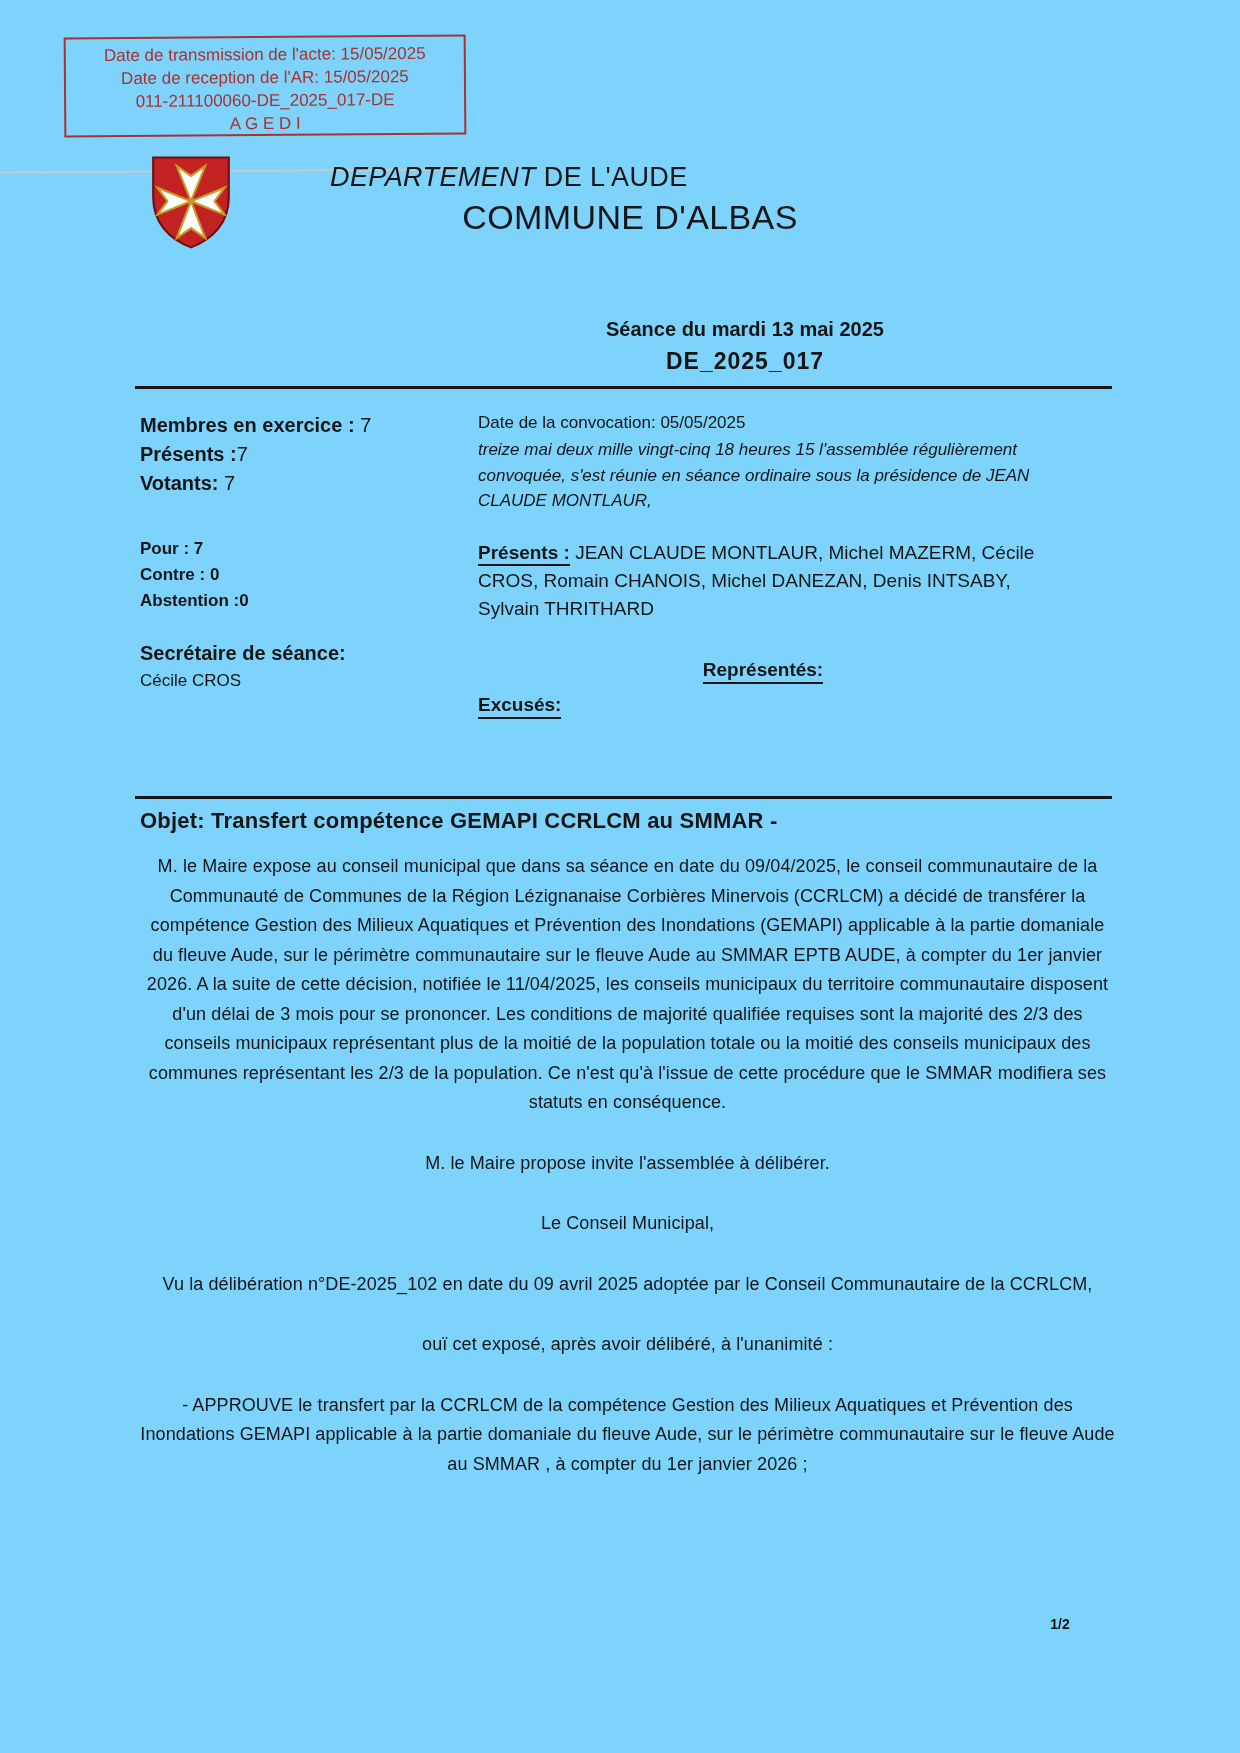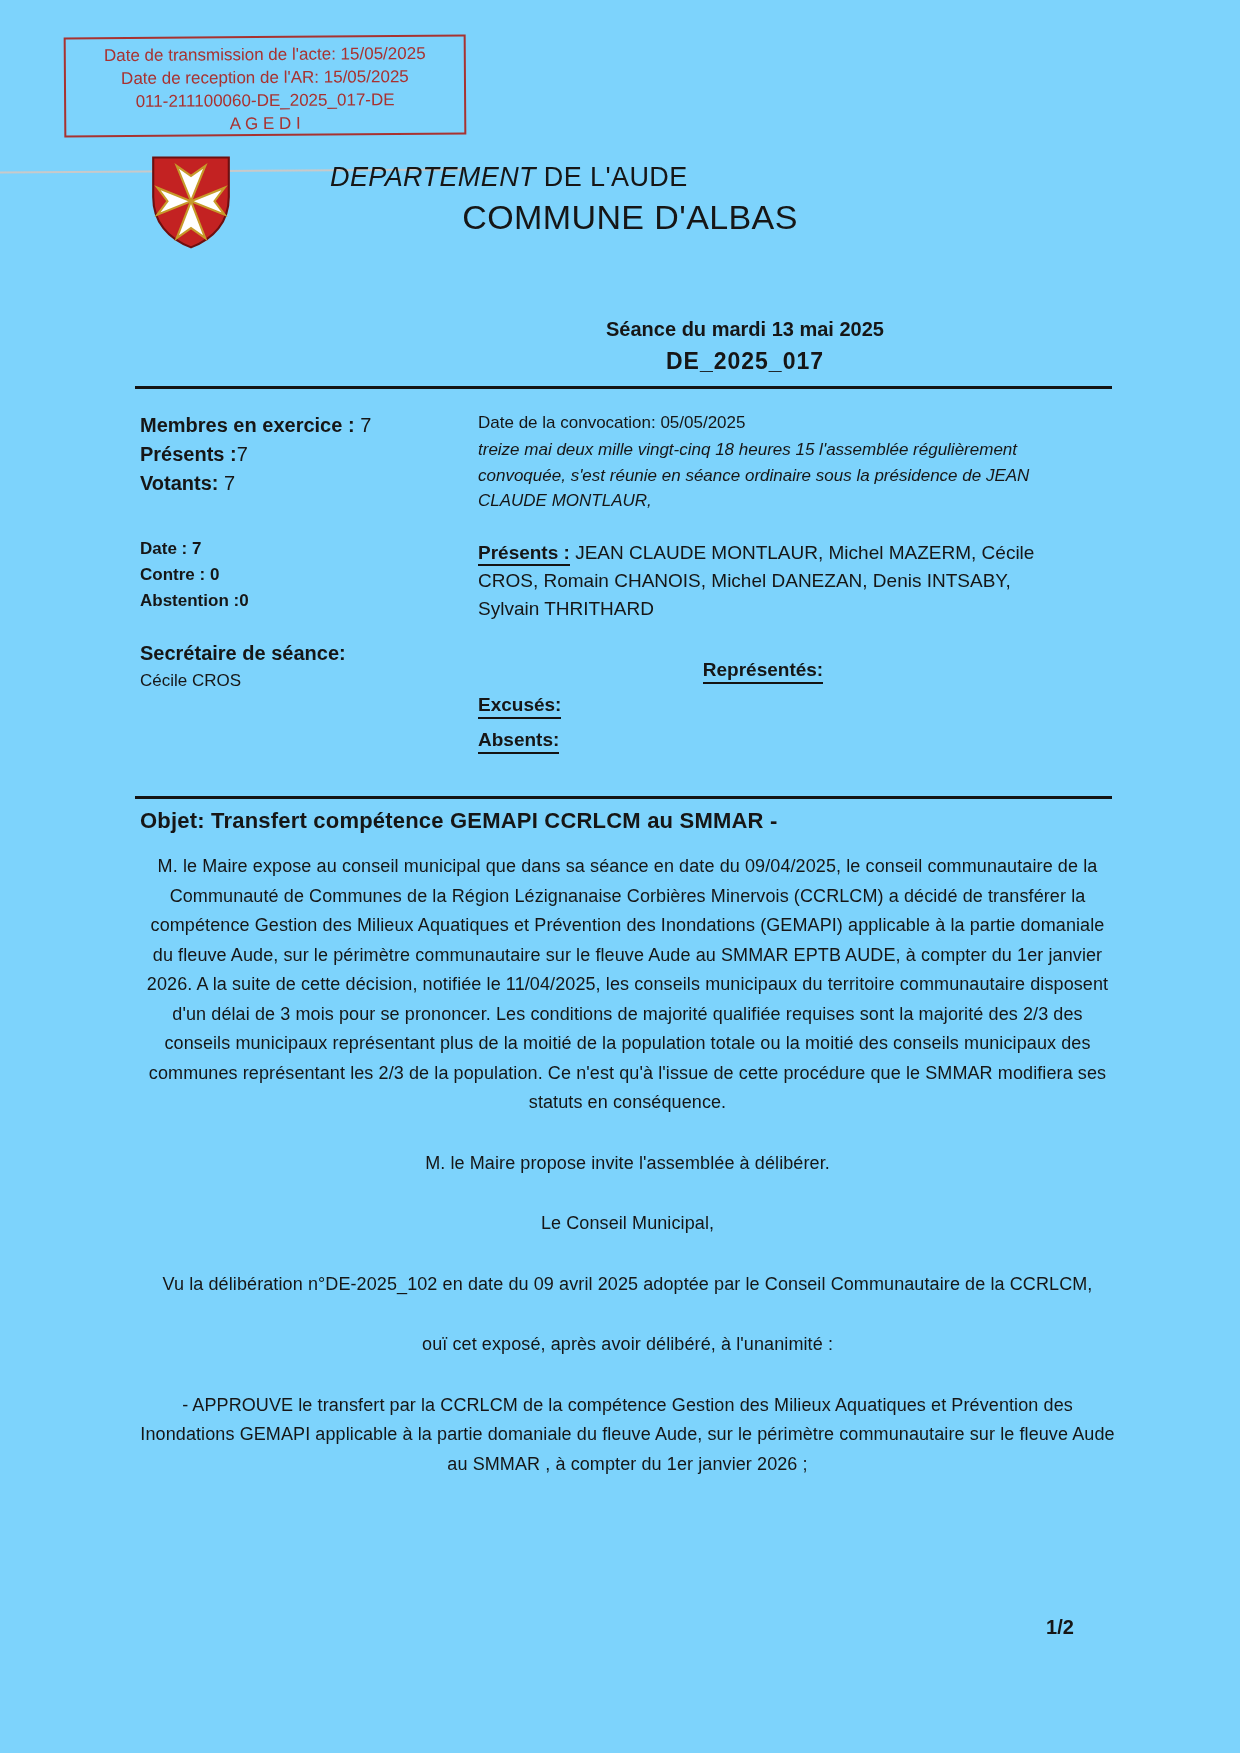--- a/index.html
+++ b/index.html
@@ -62,21 +62,21 @@
     font-size:22px; font-weight:bold; letter-spacing:0.2px;
   }
   .body-text { position:absolute; left:140px; top:852px; width:975px; }
   .body-text p {
     font-size:18px; line-height:29.5px; letter-spacing:0.1px;
     margin-bottom:31px;
     text-align:center;
   }
   .footer-page {
     position:absolute; left:1030px; top:1616px; width:60px;
-    font-size:20px; font-weight:bold; text-align:center;
+    font-size:14px; font-weight:bold; text-align:center;
   }
 </style>
 </head>
 <body>
 
 <div class="page">
 
   <div class="stamp">
     <div>Date de transmission de l'acte: 15/05/2025</div>
     <div>Date de reception de l'AR: 15/05/2025</div>
@@ -104,34 +104,33 @@
     <div class="session-title">Séance du mardi 13 mai 2025</div>
     <div class="session-ref">DE_2025_017</div>
   </div>
   <div class="rule rule1"></div>
 
   <div class="leftcol">
     <div class="row-big"><span class="b">Membres en exercice : </span><span>7</span></div>
     <div class="row-big"><span class="b">Présents :</span><span>7</span></div>
     <div class="row-big"><span class="b">Votants: </span><span>7</span></div>
     <div class="vote-gap"></div>
-    <div class="row-small"><span>Date : </span><span>7</span></div>
+    <div class="row-small"><span>Pour : </span><span>7</span></div>
     <div class="row-small"><span>Contre : </span><span>0</span></div>
     <div class="row-small"><span>Abstention :</span><span>0</span></div>
     <div class="sec-label">Secrétaire de séance:</div>
     <div class="sec-name">Cécile CROS</div>
   </div>
 
   <div class="rightcol">
     <div class="convoc-date">Date de la convocation: 05/05/2025</div>
     <div class="convoc-italic">treize mai deux mille vingt-cinq 18 heures 15 l'assemblée régulièrement convoquée, s'est réunie en séance ordinaire sous la présidence de JEAN CLAUDE MONTLAUR,</div>
     <div class="presents-block"><span class="b ul">Présents :</span><span> JEAN CLAUDE MONTLAUR, Michel MAZERM, Cécile CROS, Romain CHANOIS, Michel DANEZAN, Denis INTSABY, Sylvain THRITHARD</span></div>
     <div class="att-label att-first"><span class="ul">Représentés:</span></div>
     <div class="att-label"><span class="ul">Excusés:</span></div>
-    <div class="att-label"><span class="ul">Absents:</span></div>
   </div>
 
   <div class="rule rule2"></div>
   <div class="subject">Objet: Transfert compétence GEMAPI CCRLCM au SMMAR -</div>
 
   <div class="body-text">
     <p>M. le Maire expose au conseil municipal que dans sa séance en date du 09/04/2025, le conseil communautaire de la Communauté de Communes de la Région Lézignanaise Corbières Minervois (CCRLCM) a décidé de transférer la compétence Gestion des Milieux Aquatiques et Prévention des Inondations (GEMAPI) applicable à la partie domaniale du fleuve Aude, sur le périmètre communautaire sur le fleuve Aude au SMMAR EPTB AUDE, à compter du 1er janvier 2026. A la suite de cette décision, notifiée le 11/04/2025, les conseils municipaux du territoire communautaire disposent d'un délai de 3 mois pour se prononcer. Les conditions de majorité qualifiée requises sont la majorité des 2/3 des conseils municipaux représentant plus de la moitié de la population totale ou la moitié des conseils municipaux des communes représentant les 2/3 de la population. Ce n'est qu'à l'issue de cette procédure que le SMMAR modifiera ses statuts en conséquence.</p>
     <p>M. le Maire propose invite l'assemblée à délibérer.</p>
     <p>Le Conseil Municipal,</p>
     <p>Vu la délibération n°DE-2025_102 en date du 09 avril 2025 adoptée par le Conseil Communautaire de la CCRLCM,</p>

